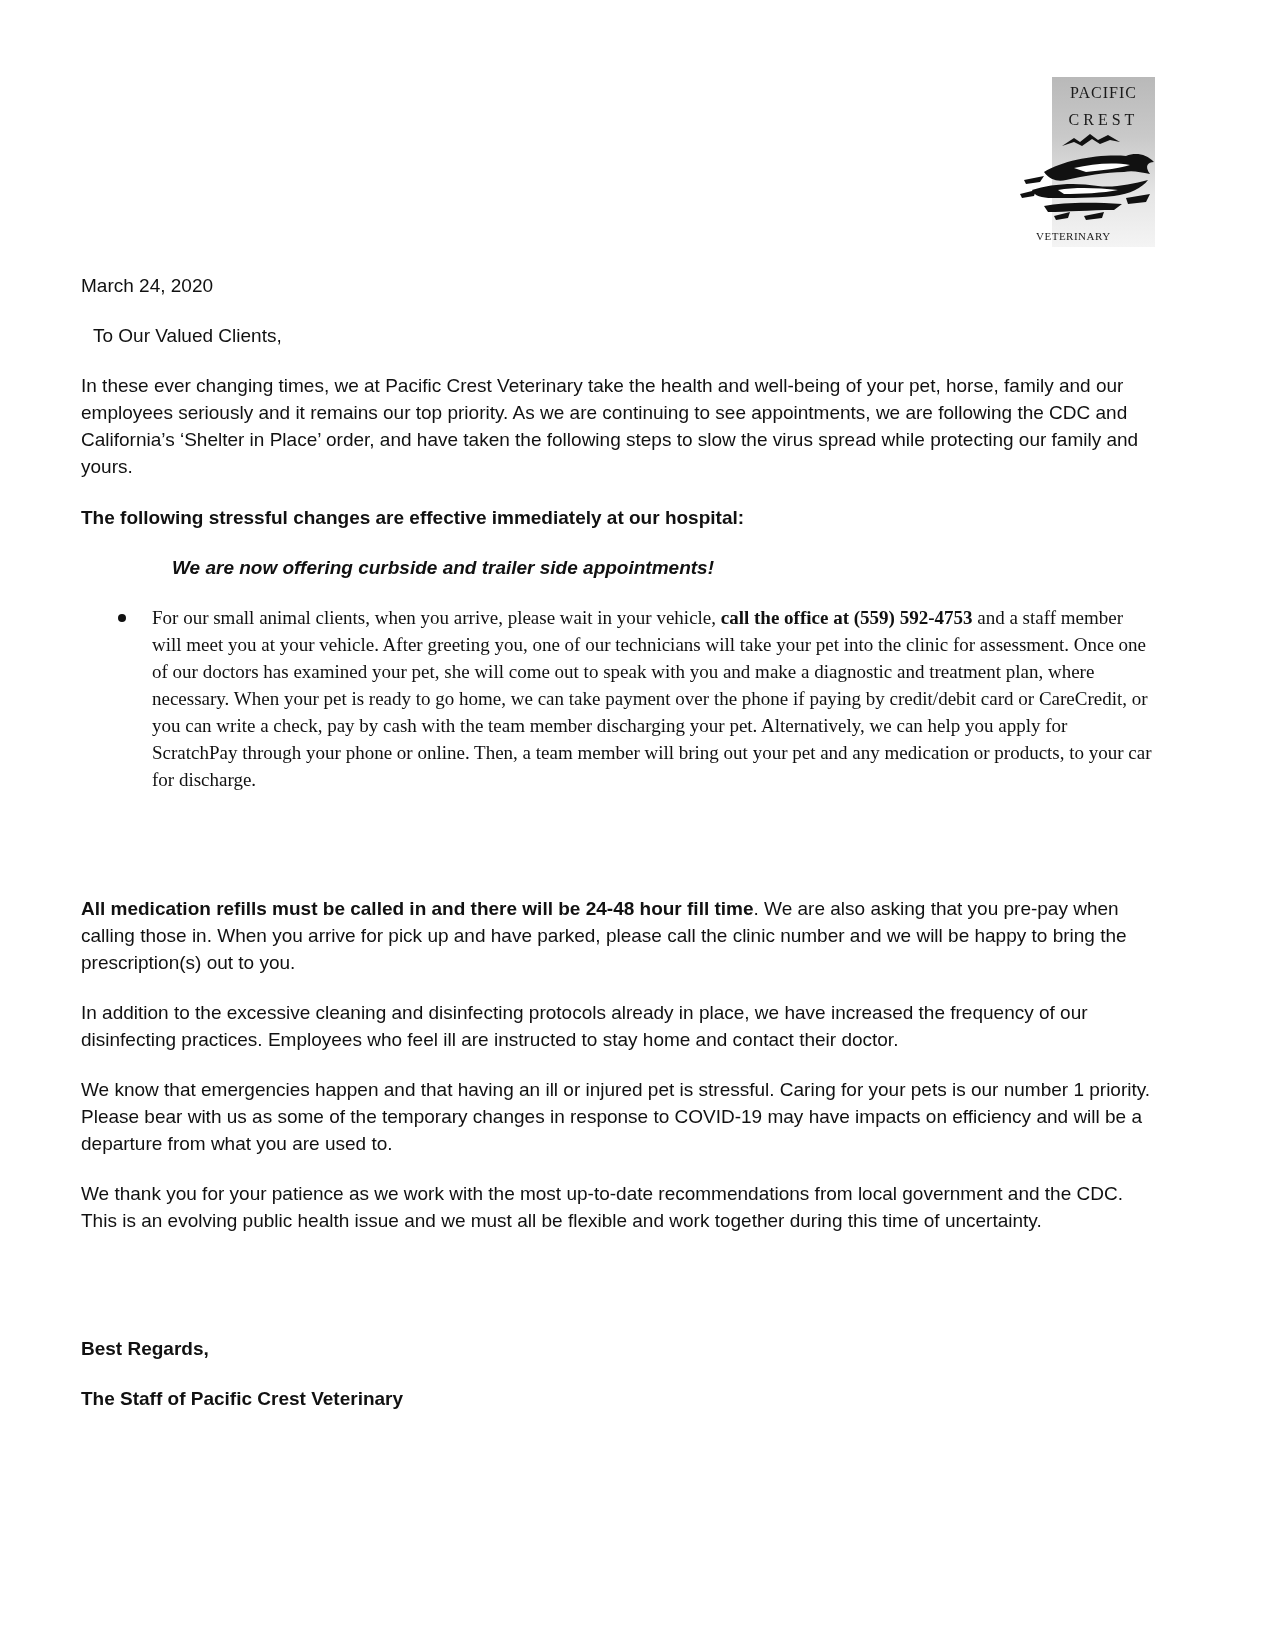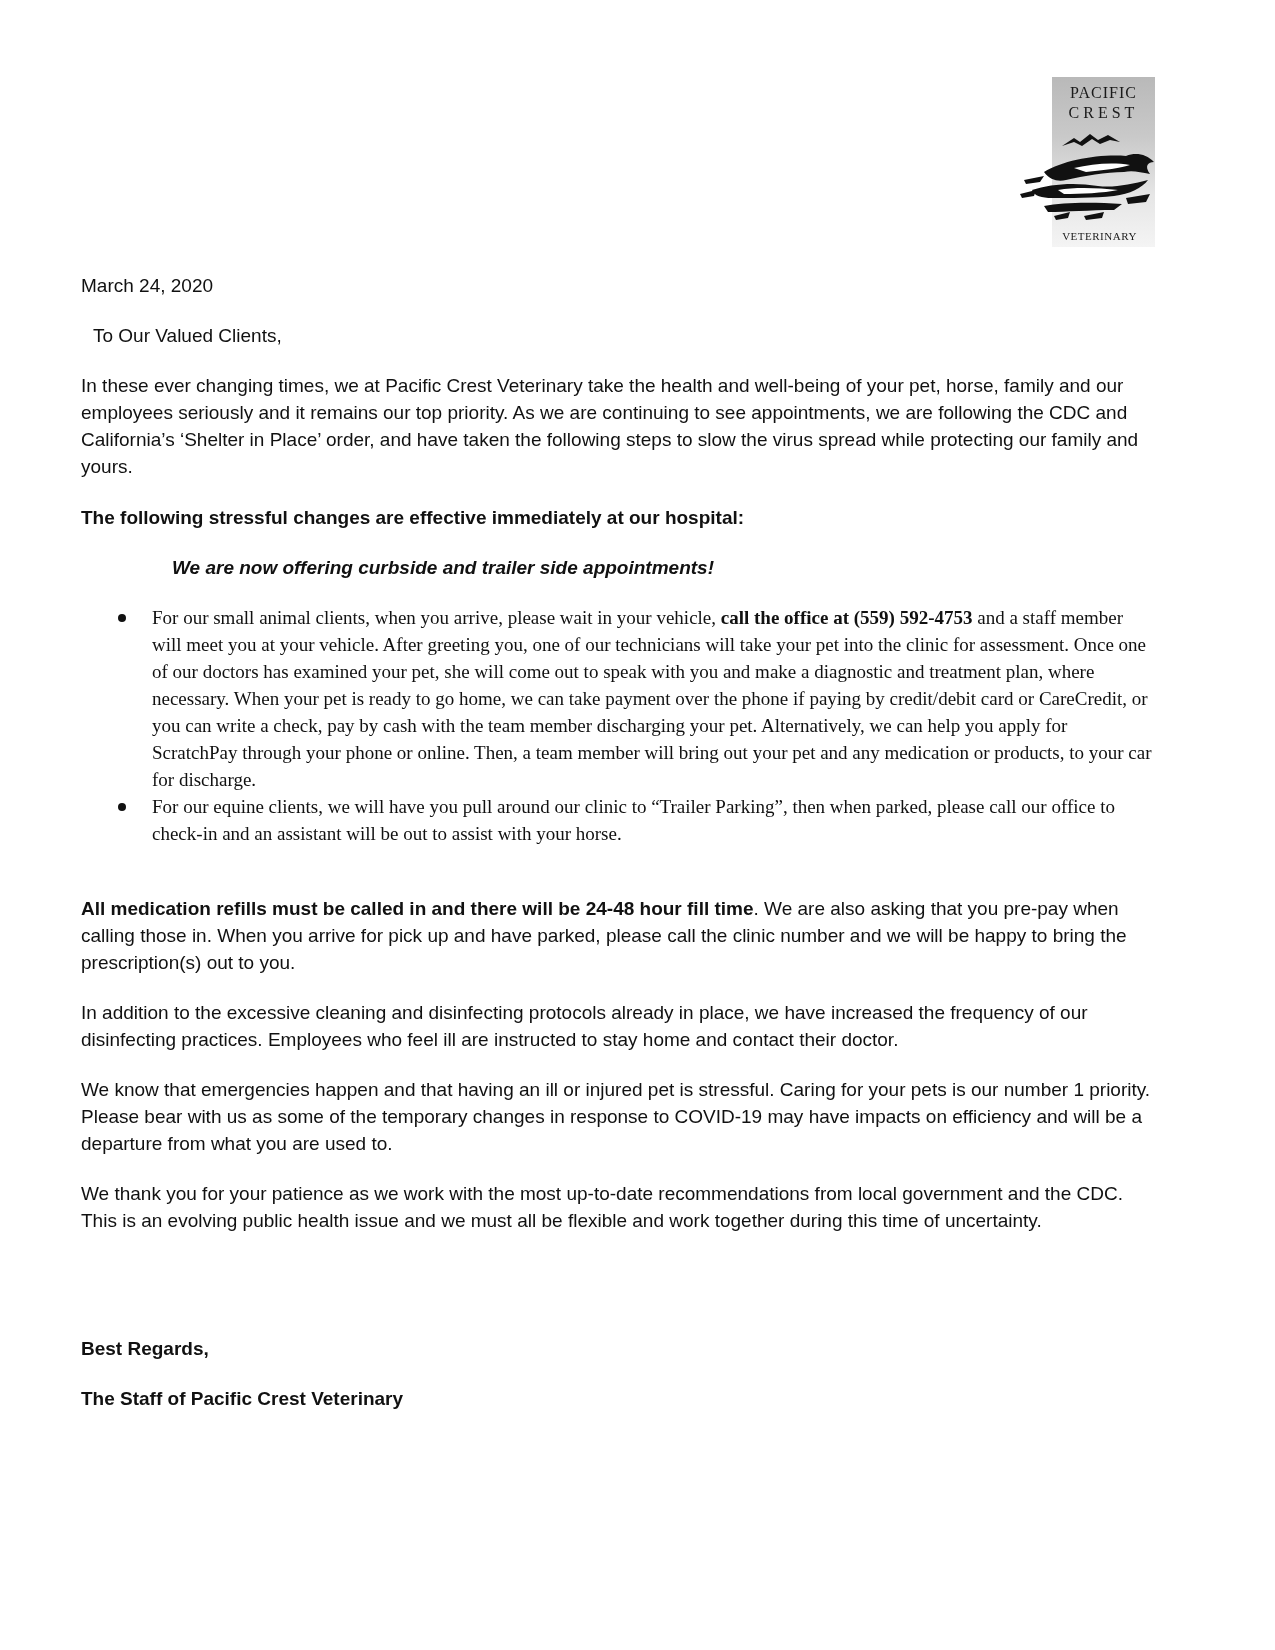--- a/index.html
+++ b/index.html
@@ -32,27 +32,27 @@
       left: 38px;
       top: 6px;
       width: 103px;
       text-align: center;
       font-family: "Liberation Serif", serif;
       font-size: 16px;
       line-height: 20px;
       letter-spacing: 1px;
       color: #1a1a1a;
     }
-    .logo-title .crest { letter-spacing: 4px; }
+    .logo-title .crest { letter-spacing: 4px; margin-top: 7px; }
     .logo-sub {
       position: absolute;
-      left: 34px;
+      left: 22px;
       top: 153px;
       width: 103px;
-      text-align: center;
+      text-align: left;
       font-family: "Liberation Serif", serif;
       font-size: 11px;
       line-height: 12px;
       letter-spacing: 0.5px;
       color: #1a1a1a;
     }
     .logo-art {
       position: absolute;
       left: 0;
       top: 55px;
@@ -126,24 +126,20 @@
   <p class="p p1">In these ever changing times, we at Pacific Crest Veterinary take the health and well-being of your pet, horse, family and our employees seriously and it remains our top priority.  As we are continuing to see appointments, we are following the CDC and California’s ‘Shelter in Place’ order, and have taken the following steps to slow the virus spread while protecting our family and yours.</p>
 
   <div class="subhead">The following stressful changes are effective immediately at our hospital:</div>
   <div class="callout">We are now offering curbside and trailer side appointments!</div>
 
   <ul class="bullets">
     <li>
       <span class="bullet-dot"></span>
       <span>For our small animal clients, when you arrive, please wait in your vehicle, </span><b>call the office at (559) 592-4753</b><span> and a staff member will meet you at your vehicle.  After greeting you, one of our technicians will take your pet into the clinic for assessment.  Once one of our doctors has examined your pet, she will come out to speak with you and make a diagnostic and treatment plan, where necessary.  When your pet is ready to go home, we can take payment over the phone if paying by credit/debit card or CareCredit, or you can write a check, pay by cash with the team member discharging your pet. Alternatively, we can help you apply for ScratchPay through your phone or online.  Then, a team member will bring out your pet and any medication or products, to your car for discharge.</span>
     </li>
-    <li>
-      <span class="bullet-dot"></span>
-      <span>For our equine clients, we will have you pull around our clinic to “Trailer Parking”, then when parked, please call our office to check-in and an assistant will be out to assist with your horse.</span>
-    </li>
   </ul>
 
   <p class="p p2"><b>All medication refills must be called in and there will be 24-48 hour fill time</b><span>.  We are also asking that you pre-pay when calling those in.  When you arrive for pick up and have parked, please call the clinic number and we will be happy to bring the prescription(s) out to you.</span></p>
 
   <p class="p p3">In addition to the excessive cleaning and disinfecting protocols already in place, we have increased the frequency of our disinfecting practices.  Employees who feel ill are instructed to stay home and contact their doctor.</p>
 
   <p class="p p4">We know that emergencies happen and that having an ill or injured pet is stressful.  Caring for your pets is our number 1 priority.  Please bear with us as some of the temporary changes in response to COVID-19 may have impacts on efficiency and will be a departure from what you are used to.</p>
 
   <p class="p p5">We thank you for your patience as we work with the most up-to-date recommendations from local government and the CDC.  This is an evolving public health issue and we must all be flexible and work together during this time of uncertainty.</p>
 

